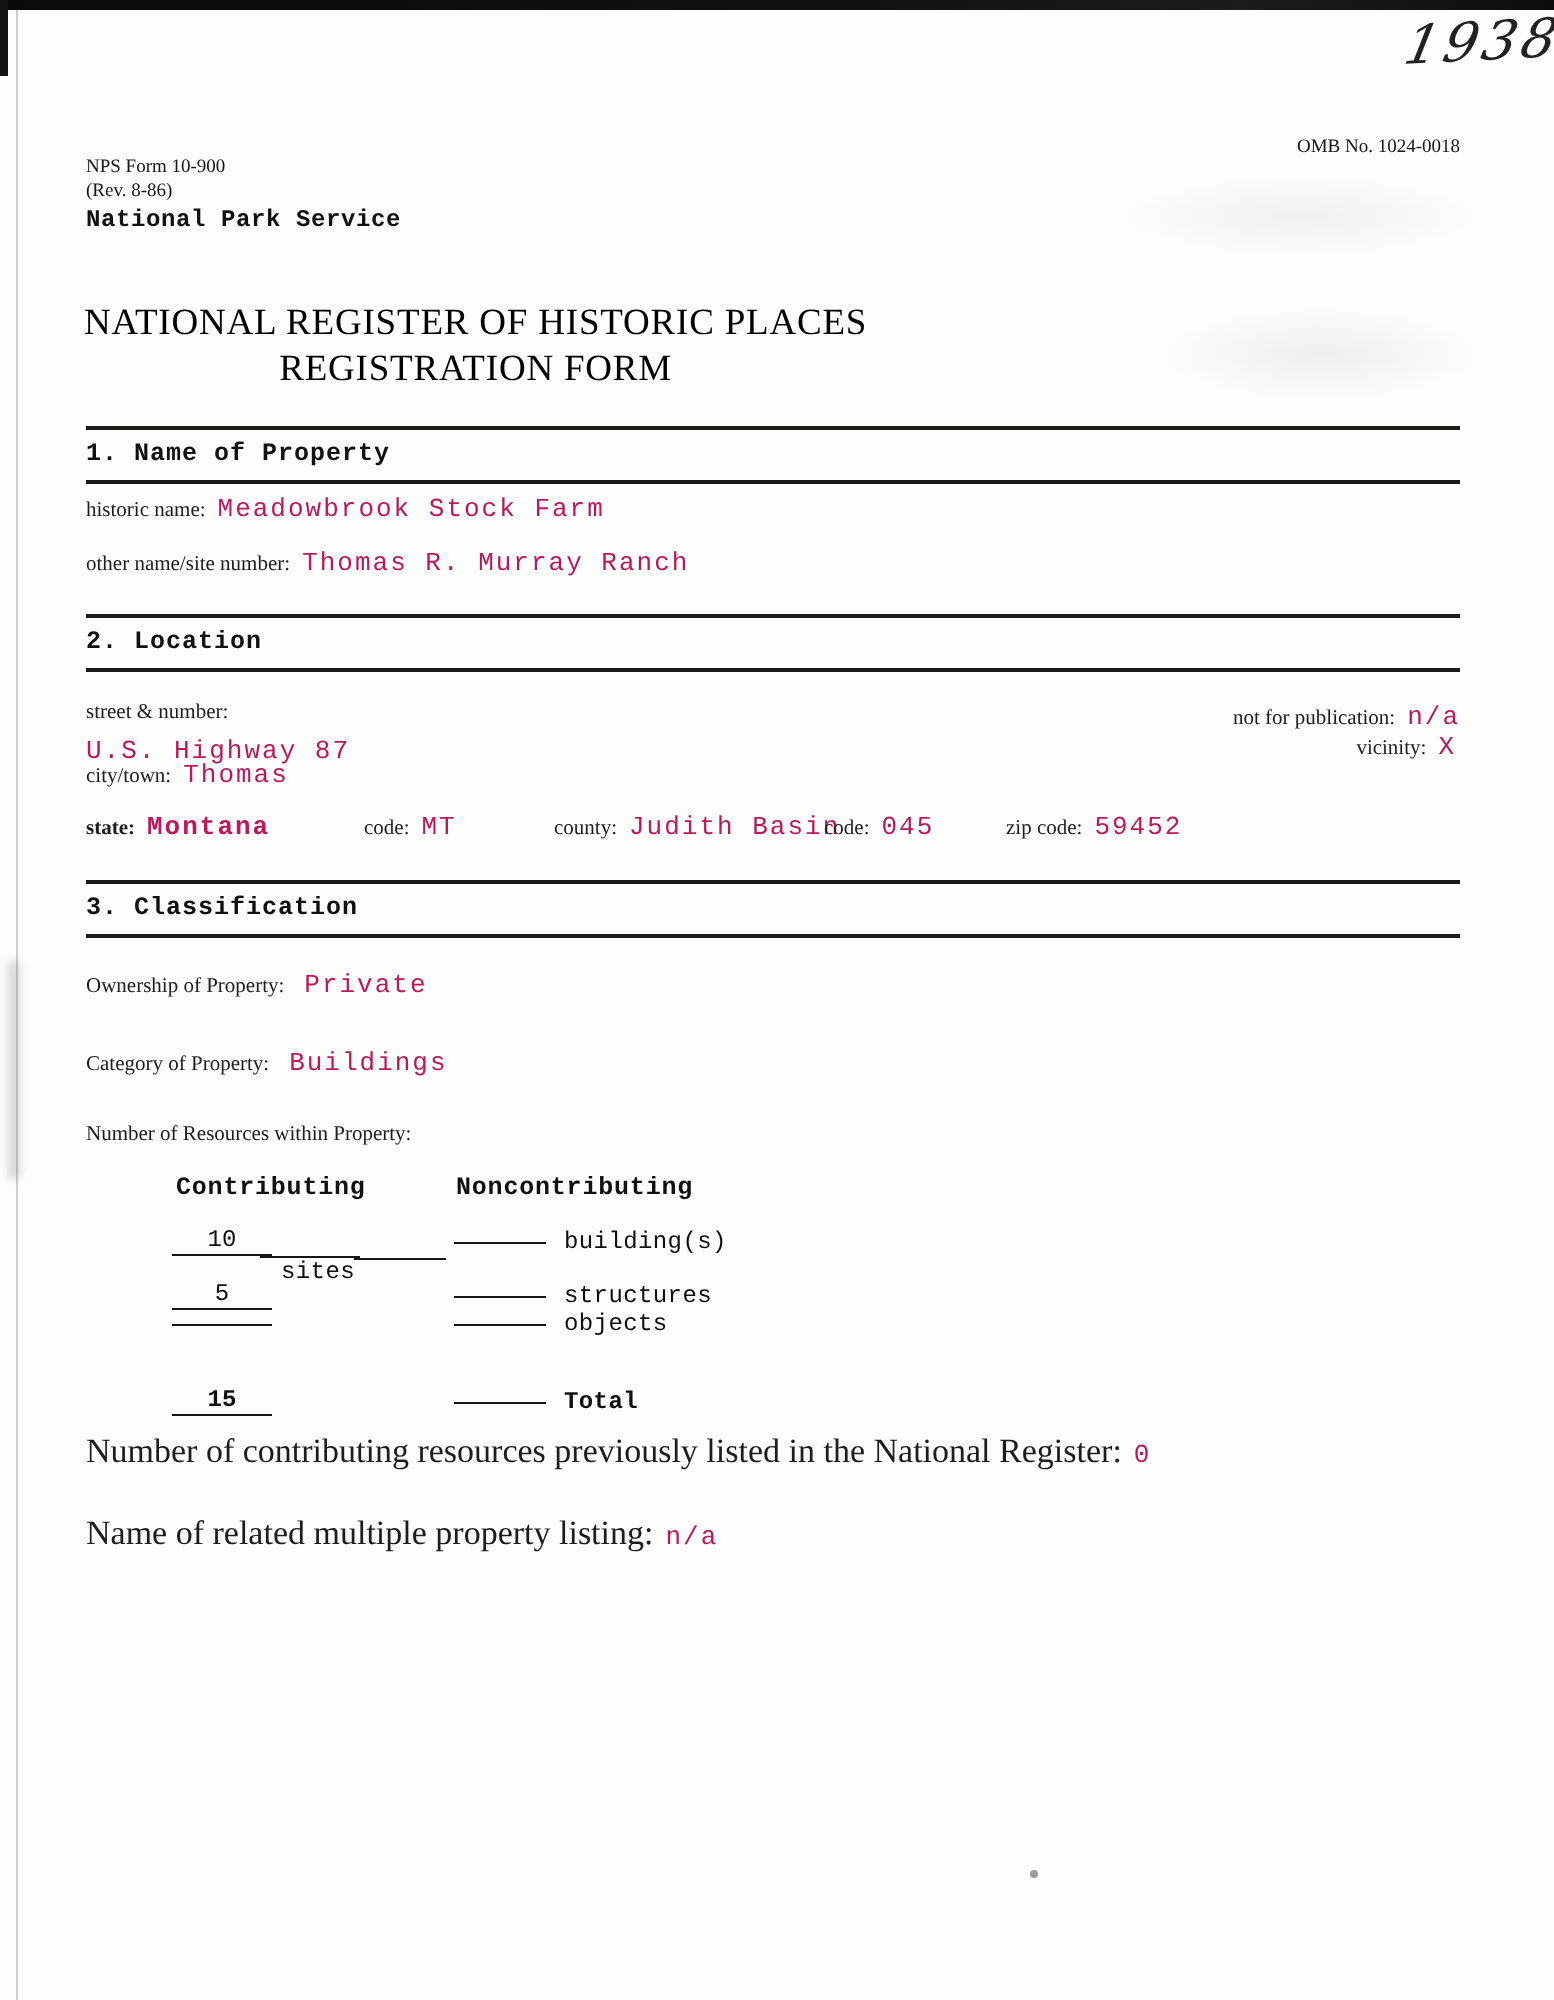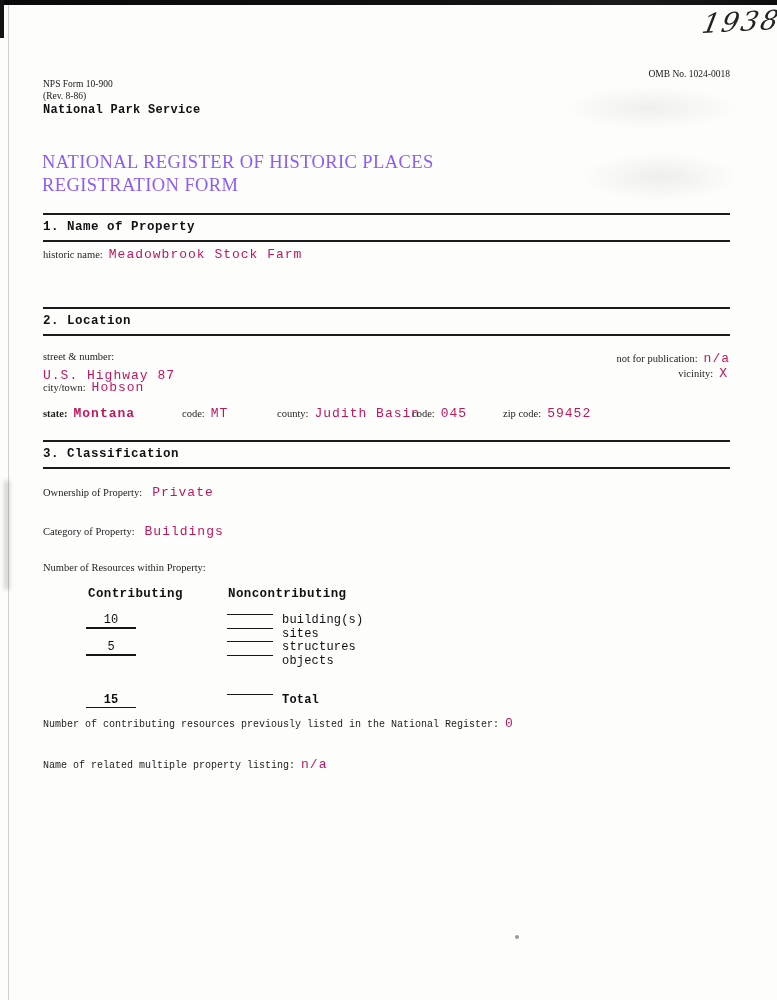--- a/index.html
+++ b/index.html
@@ -28,41 +28,41 @@
   .abs { position: absolute; white-space: nowrap; }
 
   .handwritten {
     font-family: "DejaVu Serif", serif; font-style: italic;
     font-size: 27px; color: #222; letter-spacing: 2px;
     transform: skewX(-14deg) rotate(-3deg);
   }
   .tiny { font-size: 9.5px; line-height: 12px; color: #161616; margin-top: 36px; }
   .agency { font-family: "Liberation Mono", monospace; font-weight: bold;
     font-size: 12px; line-height: 13.5px; letter-spacing: 0.3px; color: #111; }
-  .doc-title { font-size: 18.5px; line-height: 23px; letter-spacing: 0.4px; color: #8b5cf6; }
+  .doc-title { font-size: 18.5px; line-height: 23px; letter-spacing: 0.4px; color: #000000; text-align: center; }
 
   .rule { position: absolute; left: 43px; width: 687px; height: 2px; background: #1b1b1b; }
   .rule.thin { height: 1.5px; }
 
   .sec-head { font-family: "Liberation Mono", monospace; font-weight: bold;
     font-size: 12.5px; letter-spacing: 0.5px; color: #111; }
 
   .row { position: absolute; display: flex; align-items: baseline; gap: 6px; white-space: nowrap; }
   .row.wide-gap { gap: 10px; }
   .label { font-family: "Liberation Serif", serif; font-size: 10.5px; color: #1d1d1d; }
-  .label.big { font-size: 10px; font-family: Liberation Mono, monospace; }
+  .label.big { font-size: 17px; }
   .value { font-family: "Liberation Mono", monospace; font-size: 13px;
     letter-spacing: 1px; color: #be185d; }
 
   
   .res-table { position: absolute; left: 86px; top: 585px; width: 340px; height: 120px; }
   .res-th { position: absolute; font-family: "Liberation Mono", monospace; font-weight: bold;
     font-size: 12.5px; letter-spacing: 0.4px; color: #111; top: 2px; }
   .th-contrib { left: 2px; } .th-noncontrib { left: 142px; }
-  .trow { position: absolute; left: 0; display: flex; align-items: flex-start; height: 14px; }
+  .trow { position: absolute; left: 0; display: flex; align-items: center; height: 14px; }
   .cell { font-family: "Liberation Mono", monospace; font-size: 12px; line-height: 13px;
     text-align: center; border-bottom: 1.6px solid #151515; color: #0f0f0f; }
   .c1 { width: 50px; } .c2 { width: 46px; margin-left: 91px; }
   .rlabel { font-family: "Liberation Mono", monospace; font-size: 12px; line-height: 13px;
     letter-spacing: 0.2px; margin-left: 9px; color: #0f0f0f; }
 </style>
 </head>
 <body>
 
 <div class="page">
@@ -94,40 +94,44 @@
   </div>
 
   <div class="rule" style="top:213px;"></div>
   <div class="abs sec-head" style="left:43px; top:220px;">1. Name of Property</div>
   <div class="rule thin" style="top:240px;"></div>
 
   <div class="row" style="left:43px; top:247px;">
     <span class="label">historic name:</span>
     <span class="value">Meadowbrook Stock Farm</span>
   </div>
+  <div class="row" style="left:43px; top:274px;">
+    <span class="label">other name/site number:</span>
+    <span class="value">Thomas R. Murray Ranch</span>
+  </div>
 
   <div class="rule" style="top:307px;"></div>
   <div class="abs sec-head" style="left:43px; top:314px;">2. Location</div>
   <div class="rule thin" style="top:334px;"></div>
 
   <div class="row" style="left:43px; top:351px;flex-direction:column;">
     <span class="label">street &amp; number:</span>
     <span class="value">U.S. Highway 87</span>
   </div>
   <div class="row" style="right:47px; top:351px;">
     <span class="label">not for publication:</span>
     <span class="value">n/a</span>
   </div>
   <div class="row" style="right:49px; top:366px;">
     <span class="label">vicinity:</span>
     <span class="value">X</span>
   </div>
   <div class="row" style="left:43px; top:380px;">
     <span class="label">city/town:</span>
-    <span class="value">Hobson</span>
+    <span class="value">Thomas</span>
   </div>
 
   <div class="row" style="left:43px; top:406px;font-weight:bold;">
     <span class="label">state:</span>
     <span class="value">Montana</span>
   </div>
   <div class="row" style="left:182px; top:406px;">
     <span class="label">code:</span>
     <span class="value">MT</span>
   </div>
@@ -162,21 +166,21 @@
 
   <div class="res-table">
     <div class="res-th th-contrib">Contributing</div>
     <div class="res-th th-noncontrib">Noncontributing</div>
 
     <div class="trow" style="top:29px;">
       <span class="cell c1">10</span>
       <span class="cell c2"></span>
       <span class="rlabel">building(s)</span>
     </div>
-    <div class="trow" style="top:43px;">
+    <div class="trow" style="top:43px;flex-direction:column;">
       <span class="cell c1"></span>
       <span class="cell c2"></span>
       <span class="rlabel">sites</span>
     </div>
     <div class="trow" style="top:56px;">
       <span class="cell c1">5</span>
       <span class="cell c2"></span>
       <span class="rlabel">structures</span>
     </div>
     <div class="trow" style="top:70px;">

